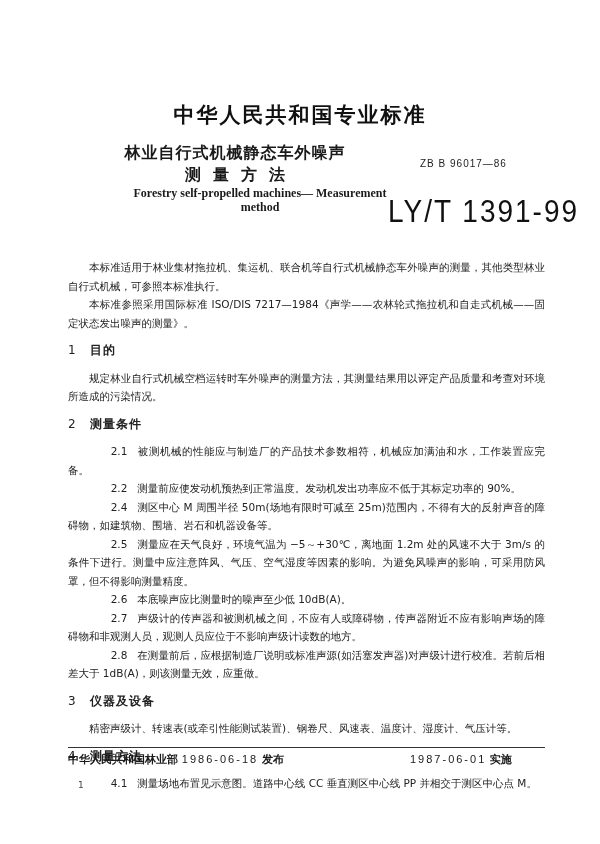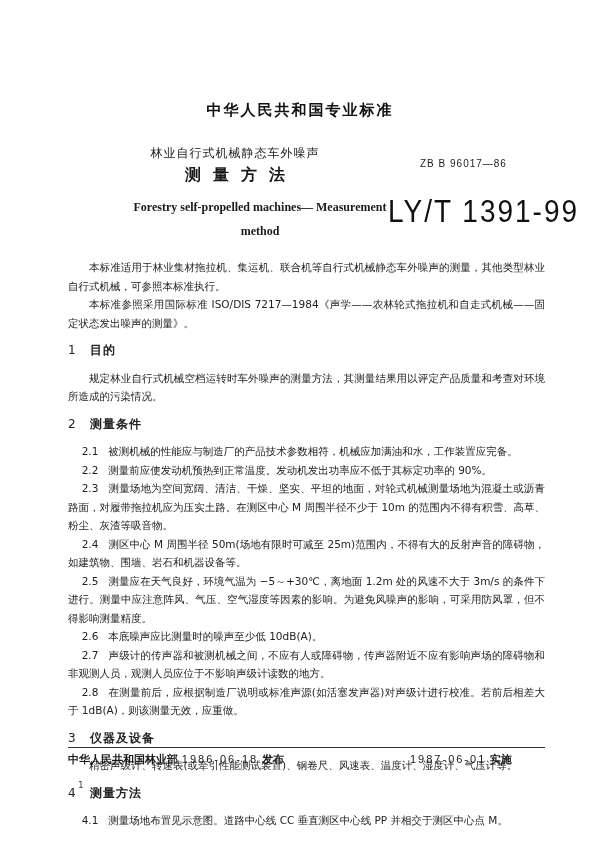--- a/index.html
+++ b/index.html
@@ -3,48 +3,48 @@
 <meta charset="utf-8">
 <style>
   html, body { margin:0; padding:0; background:#ffffff; }
   body {
     width:600px; height:844px; position:relative; overflow:hidden;
     font-family:"DejaVu Sans", sans-serif; color:#1a1a1a;
   }
   .abs { position:absolute; }
   .std-header {
     left:0; width:600px; top:101px; text-align:center;
-    font-size:15px; font-weight:bold; letter-spacing:2px; color:#111;
+    font-size:21px; font-weight:bold; letter-spacing:2px; color:#111;
   }
   .title-block { left:110px; width:250px; top:142px; text-align:center; }
-  .title-line1 { font-size:12px; font-weight:normal; letter-spacing:1px; line-height:22px; }
+  .title-line1 { font-size:16px; font-weight:bold; letter-spacing:1px; line-height:22px; }
   .title-line2 { font-size:16px; font-weight:bold; letter-spacing:12px; line-height:22px; padding-left:12px; }
   .std-code {
     left:420px; top:158px; font-size:10px; letter-spacing:1px;
     font-family:"Liberation Sans", sans-serif; color:#222;
   }
   .en-title {
-    left:130px; width:260px; top:195px; text-align:center;
-    font-family:"Liberation Serif", serif; font-size:12px; font-weight:bold; line-height:24px;
+    left:130px; width:260px; top:186px; text-align:center;
+    font-family:"Liberation Serif", serif; font-size:12px; font-weight:bold; line-height:14px;
   }
   .handwritten {
     left:388px; top:196px; font-family:"Liberation Sans", sans-serif;
     font-size:28px; color:#111; letter-spacing:2px; transform:scaleY(1.15); font-weight:300;
   }
   .content {
     left:68px; width:477px; top:258px;
     font-size:10.5px; line-height:18.5px; color:#222;
   }
   .content p { margin:0; text-indent:2em; text-align:justify; }
   .content p.clause { text-indent:1.3em; }
   .content h3 {
     margin:9px 0 9px 0; font-size:12px; font-weight:bold; letter-spacing:1px;
   }
   .content h3 .num { display:inline-block; width:22px; font-weight:normal; }
-  .content .cnum { margin-right:10px; }
+  .content .cnum { margin-right:10px;margin-left:29px; }
   .footer-rule { left:68px; width:477px; top:747px; border-top:1.5px solid #333; }
   .footer-left { left:68px; top:752px; font-size:11px; font-weight:bold; }
   .footer-left .dt { font-weight:normal; font-family:"Liberation Sans", sans-serif; letter-spacing:2px; }
   .footer-right { left:410px; top:752px; font-size:11px; }
   .footer-right .dt { font-family:"Liberation Sans", sans-serif; letter-spacing:2px; }
   .footer-right .b { font-weight:bold; }
   .page-num { left:78px; top:780px; font-size:9px; color:#444; }
 </style>
 </head>
 <body>
@@ -71,21 +71,20 @@
   <h3>
     <span class="num">1</span><span>目的</span>
   </h3>
   <p>规定林业自行式机械空档运转时车外噪声的测量方法，其测量结果用以评定产品质量和考查对环境所造成的污染情况。</p>
 
   <h3>
     <span class="num">2</span><span>测量条件</span>
   </h3>
   <p class="clause"><span class="cnum">2.1</span><span>被测机械的性能应与制造厂的产品技术参数相符，机械应加满油和水，工作装置应完备。</span></p>
   <p class="clause"><span class="cnum">2.2</span><span>测量前应使发动机预热到正常温度。发动机发出功率应不低于其标定功率的 90%。</span></p>
-  <p class="clause"><span class="cnum">2.3</span><span>测量场地为空间宽阔、清洁、干燥、坚实、平坦的地面，对轮式机械测量场地为混凝土或沥青路面，对履带拖拉机应为压实土路。在测区中心 M 周围半径不少于 10m 的范围内不得有积雪、高草、粉尘、灰渣等吸音物。</span></p>
   <p class="clause"><span class="cnum">2.4</span><span>测区中心 M 周围半径 50m(场地有限时可减至 25m)范围内，不得有大的反射声音的障碍物，如建筑物、围墙、岩石和机器设备等。</span></p>
   <p class="clause"><span class="cnum">2.5</span><span>测量应在天气良好，环境气温为 −5～+30℃，离地面 1.2m 处的风速不大于 3m/s 的条件下进行。测量中应注意阵风、气压、空气湿度等因素的影响。为避免风噪声的影响，可采用防风罩，但不得影响测量精度。</span></p>
   <p class="clause"><span class="cnum">2.6</span><span>本底噪声应比测量时的噪声至少低 10dB(A)。</span></p>
   <p class="clause"><span class="cnum">2.7</span><span>声级计的传声器和被测机械之间，不应有人或障碍物，传声器附近不应有影响声场的障碍物和非观测人员，观测人员应位于不影响声级计读数的地方。</span></p>
   <p class="clause"><span class="cnum">2.8</span><span>在测量前后，应根据制造厂说明或标准声源(如活塞发声器)对声级计进行校准。若前后相差大于 1dB(A)，则该测量无效，应重做。</span></p>
 
   <h3>
     <span class="num">3</span><span>仪器及设备</span>
   </h3>
   <p>精密声级计、转速表(或牵引性能测试装置)、钢卷尺、风速表、温度计、湿度计、气压计等。</p>

